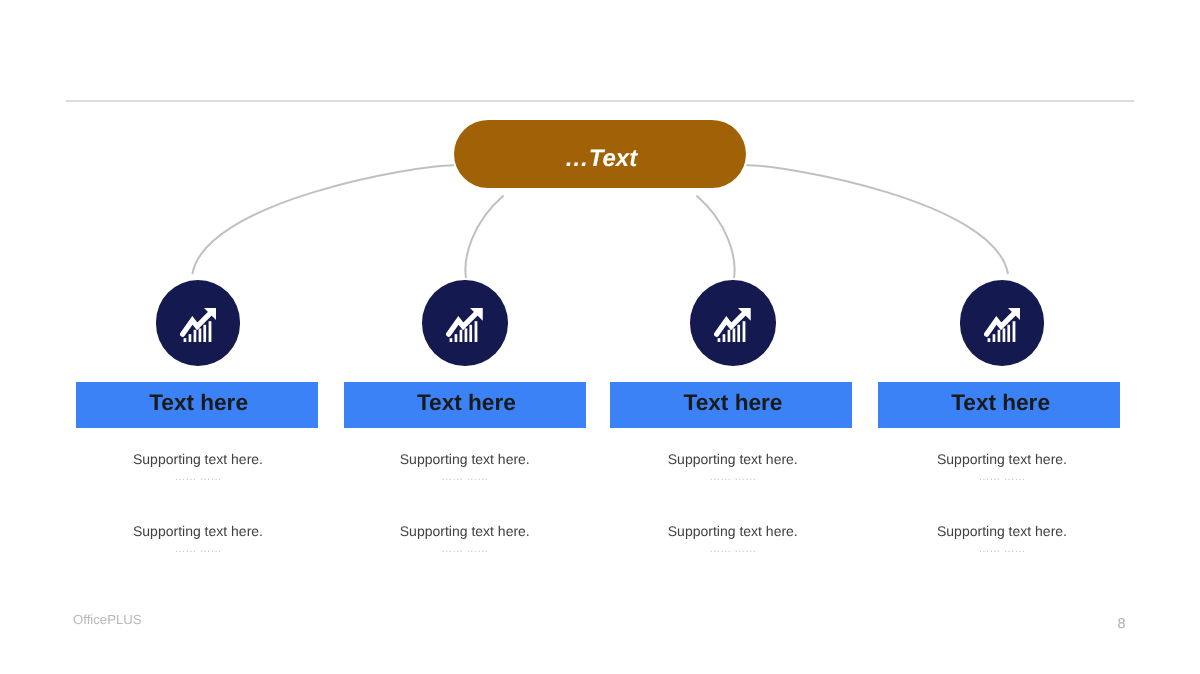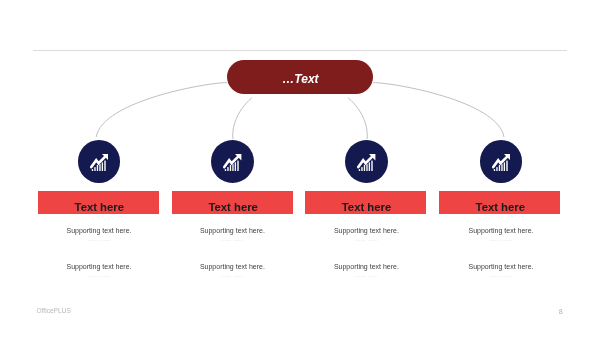--- a/index.html
+++ b/index.html
@@ -1,24 +1,24 @@
 <!DOCTYPE html>
 <html><head>
 <meta charset="utf-8">
 <style>
   html,body{margin:0;padding:0;}
   body{width:600px;height:337px;background:#ffffff;font-family:"Liberation Sans",sans-serif;overflow:hidden;-webkit-font-smoothing:antialiased;}
   .slide{position:relative;width:600px;height:337px;background:#fff;filter:blur(0px);}
   .divider{position:absolute;left:33px;top:50px;width:534px;height:1px;background:#dcdcdc;}
   .connectors{position:absolute;left:0;top:0;width:600px;height:337px;}
-  .center-pill{position:absolute;left:227.1px;top:59.7px;width:146px;height:34.8px;border-radius:17.4px;background:#7f1d1d;display:flex;align-items:center;justify-content:center;}
+  .center-pill{position:absolute;left:227.1px;top:59.7px;width:146px;height:34.8px;border-radius:17.4px;background:#a16207;display:flex;align-items:center;justify-content:center;}
   .center-pill .lbl{color:#fff;font-weight:bold;font-style:italic;font-size:12px;letter-spacing:0px;position:relative;top:1.6px;left:0.4px;}
   .circle{position:absolute;width:42.8px;height:42.8px;border-radius:50%;background:#141a50;display:flex;align-items:center;justify-content:center;}
   .circle svg{display:block;position:relative;left:0.4px;top:0.85px;}
-  .tbox{position:absolute;height:23px;background:#ef4444;display:flex;align-items:flex-end;justify-content:center;}
+  .tbox{position:absolute;height:23px;background:#3b82f6;display:flex;align-items:center;justify-content:center;}
   .tbox .lbl{font-size:11.3px;font-weight:bold;color:#1a1a1a;position:relative;top:-0.8px;left:1px;}
   .sup{position:absolute;text-align:center;}
   .sup .l1{font-size:7.0px;color:#3f3f3f;display:block;line-height:9px;}
   .sup .l2{font-size:5.5px;color:#c9c9c9;display:block;line-height:9px;}
   .footer-left{position:absolute;left:36.5px;top:307px;font-size:6.6px;color:#b8b8b8;}
   .footer-right{position:absolute;left:558.8px;top:306.5px;font-size:7.2px;color:#b0b0b0;}
 </style>
 </head>
 <body>
 

